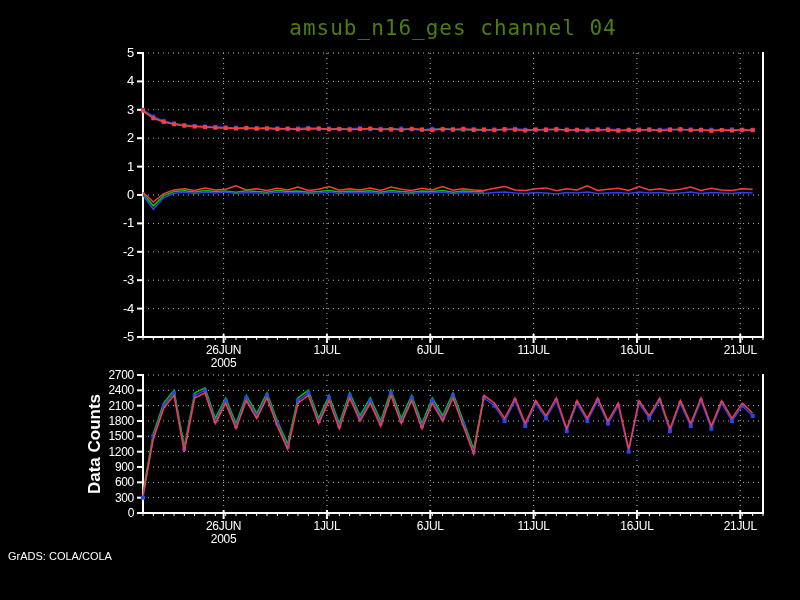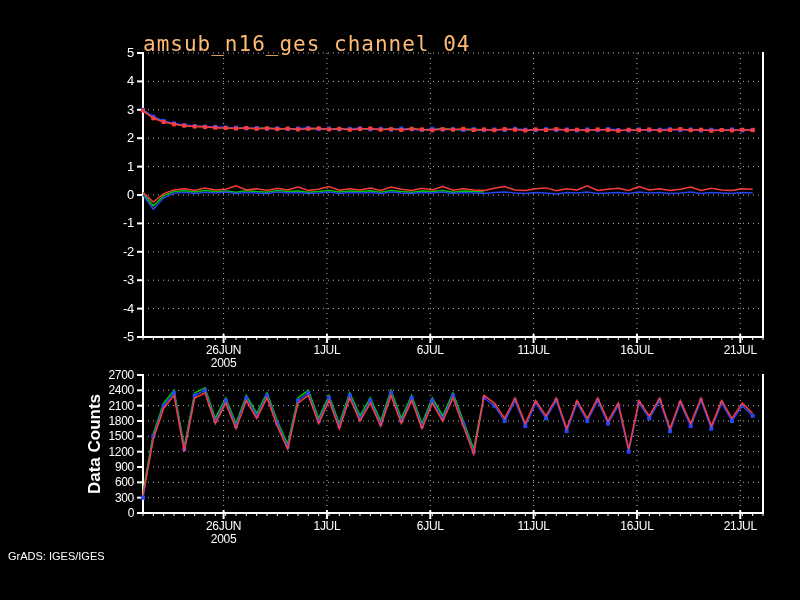--- a/index.html
+++ b/index.html
@@ -1,19 +1,19 @@
 <!DOCTYPE html>
 <html><head>
 <meta charset="utf-8">
 <style>
   html,body{margin:0;padding:0;background:#000;}
   #screen{position:relative;width:800px;height:600px;background:#000;overflow:hidden;
           font-family:"Liberation Sans",sans-serif;}
-  #chart-title{position:absolute;left:143px;top:32px;width:620px;text-align:left;
-          color:#fdba74;font-family:"DejaVu Sans Mono",monospace;font-size:21px;
+  #chart-title{position:absolute;left:143px;top:16px;width:620px;text-align:center;
+          color:#4d7c0f;font-family:"DejaVu Sans Mono",monospace;font-size:21px;
           letter-spacing:1px;white-space:pre;}
   #footer{position:absolute;left:8px;top:550px;color:#fff;font-size:11px;
           font-family:"Liberation Sans",sans-serif;letter-spacing:0px;}
   svg{position:absolute;left:0;top:0;}
   text{font-family:"Liberation Sans",sans-serif;fill:#fff;}
 </style>
 </head>
 <body>
 <div id="screen">
 
@@ -462,15 +462,15 @@
         <rect x="719.7" y="401.1" width="4" height="4" fill="#2846f0"></rect>
         <rect x="730.0" y="419.0" width="4" height="4" fill="#2846f0"></rect>
         <rect x="740.3" y="403.7" width="4" height="4" fill="#2846f0"></rect>
         <rect x="750.7" y="413.9" width="4" height="4" fill="#2846f0"></rect>
       </g>
       <g>
         <polyline points="143.0,495.1 153.3,438.9 163.7,408.2 174.0,395.4 184.3,451.7 194.7,398.0 205.0,392.9 215.3,423.6 225.7,403.1 236.0,428.7 246.3,400.6 256.7,418.4 267.0,398.0 277.3,426.1 287.7,449.1 298.0,403.1 308.3,395.4 318.7,423.6 329.0,400.6 339.3,428.7 349.7,398.0 360.0,421.0 370.3,403.1 380.7,426.1 391.0,395.4 401.3,423.6 411.7,400.6 422.0,428.7 432.3,403.1 442.7,421.0 453.0,398.0 463.3,426.1 473.7,454.2 484.0,395.4 494.3,403.1 504.7,418.4 515.0,398.0 525.3,423.6 535.7,400.6 546.0,415.9 556.3,398.0 566.7,428.7 577.0,400.6 587.3,418.4 597.7,398.0 608.0,421.0 618.3,403.1 628.7,449.1 639.0,400.6 649.3,415.9 659.7,398.0 670.0,428.7 680.3,400.6 690.7,423.6 701.0,398.0 711.3,426.1 721.7,400.6 732.0,418.4 742.3,403.1 752.7,413.3" fill="none" stroke="#fa3c3c" stroke-width="1.5"></polyline>
       </g>
     </svg>
 
-<div id="footer">GrADS: IGES/IGES</div>
+<div id="footer">GrADS: COLA/COLA</div>
 
 </div>
 
 </body></html>

